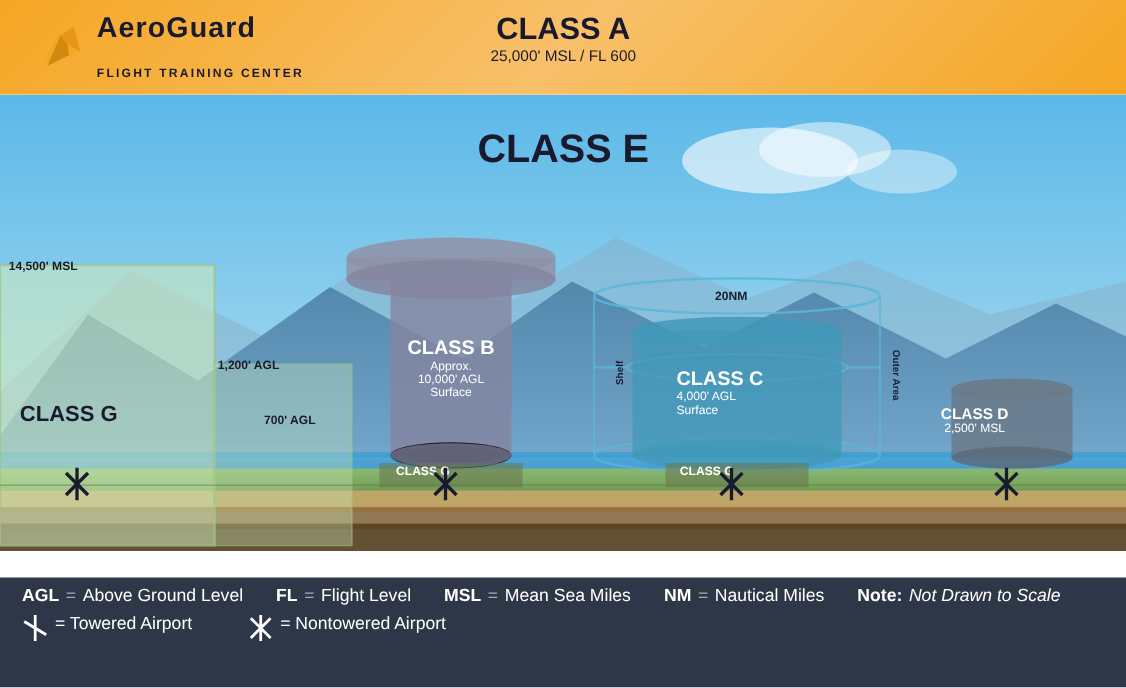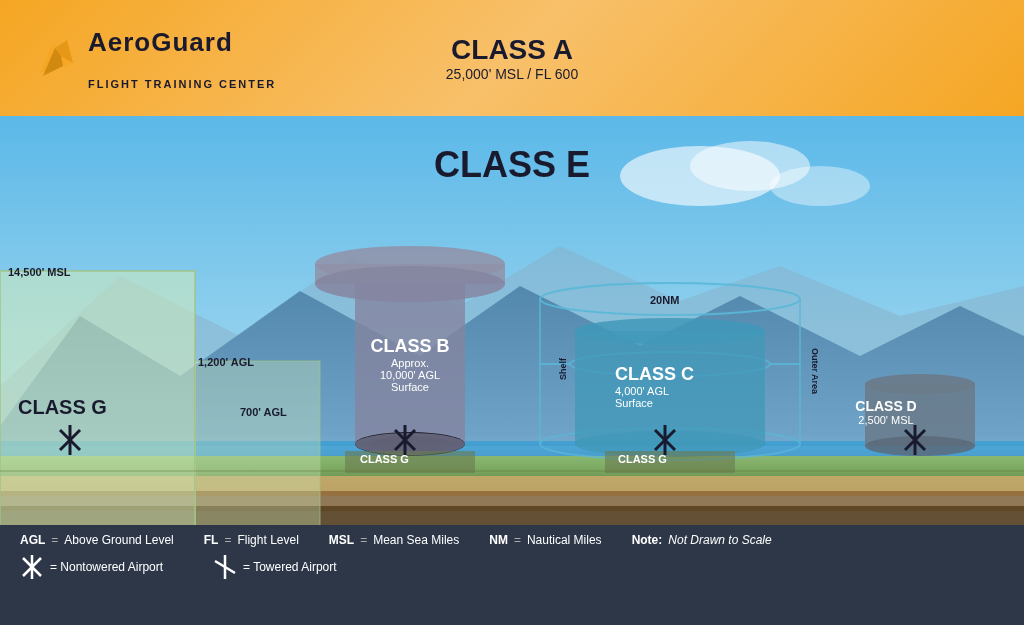--- a/index.html
+++ b/index.html
@@ -3,23 +3,23 @@
   <meta charset="utf-8">
   <style>
     * { margin: 0; padding: 0; box-sizing: border-box; }
     body { width: 1024px; height: 625px; overflow: hidden; font-family: Arial, sans-serif; }
 
     #app { width: 1024px; height: 625px; display: flex; flex-direction: column; }
 
     
     #header {
       background: linear-gradient(135deg, #f5a623 0%, #f8c06a 50%, #f5a623 100%);
-      height: 116px;
-      display: flex;
-      align-items: center;
+      height: 86px;
+      display: flex;
+      align-items: flex-start;
       padding: 10px 30px;
       position: relative;
     }
     #logo-area {
       display: flex;
       align-items: center;
       gap: 8px;
     }
     #logo-icon {
       width: 50px;
@@ -81,24 +81,24 @@
       flex-wrap: wrap;
     }
     #legend-row2 {
       display: flex;
       align-items: center;
       gap: 50px;
       margin-top: 4px;
     }
     .legend-item {
       display: flex;
-      align-items: center;
+      align-items: flex-start;
       gap: 6px;
       color: white;
-      font-size: 12px;
+      font-size: 16px;
     }
     .legend-key {
       font-weight: 900;
       color: white;
     }
   </style>
 </head>
 <body>
 
 <div id="app">
@@ -316,30 +316,30 @@
       </div>
       <div class="legend-item">
         <span class="legend-key">Note:</span>
         <em style="color:#ffffff;font-style:italic;">Not Drawn to Scale</em>
       </div>
     </div>
     <div id="legend-row2">
 
       <div class="legend-item">
         <svg width="24" height="24">
+          <line x1="12" y1="0" x2="12" y2="24" stroke="white" stroke-width="2.5"></line>
+          <line x1="2" y1="6" x2="22" y2="18" stroke="white" stroke-width="2.5"></line>
+        </svg>
+        <span>= Towered Airport</span>
+      </div>
+
+      <div class="legend-item">
+        <svg width="24" height="24">
           <line x1="3" y1="3" x2="21" y2="21" stroke="white" stroke-width="2.5"></line>
           <line x1="21" y1="3" x2="3" y2="21" stroke="white" stroke-width="2.5"></line>
           <line x1="12" y1="0" x2="12" y2="24" stroke="white" stroke-width="2.5"></line>
         </svg>
         <span>= Nontowered Airport</span>
       </div>
-
-      <div class="legend-item">
-        <svg width="24" height="24">
-          <line x1="12" y1="0" x2="12" y2="24" stroke="white" stroke-width="2.5"></line>
-          <line x1="2" y1="6" x2="22" y2="18" stroke="white" stroke-width="2.5"></line>
-        </svg>
-        <span>= Towered Airport</span>
-      </div>
     </div>
   </div>
 
 </div>
 
 </body></html>

